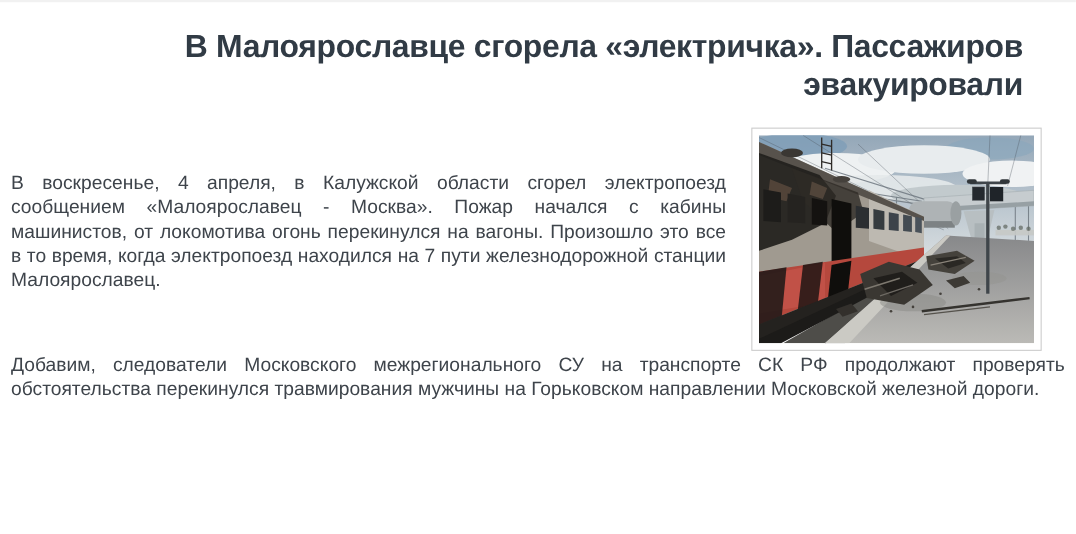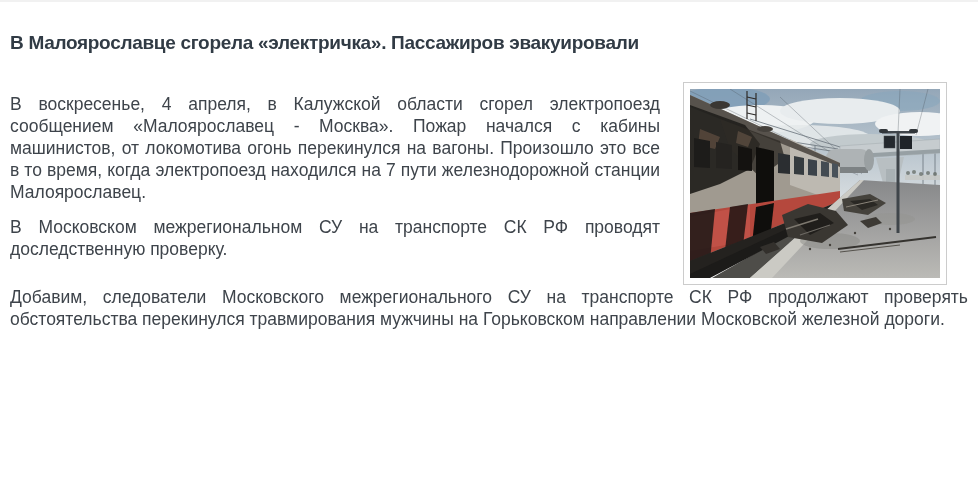--- a/index.html
+++ b/index.html
@@ -17,25 +17,26 @@
   .date {
     color: #9e9e9e;
     font-size: 17px;
     line-height: 21px;
     margin-bottom: 14px;
   }
 
   h1.headline {
     margin: 0 0 20px 0;
     max-width: 920px;
-    font-size: 19px;
+    font-size: 29px;
     line-height: 34px;
     font-weight: 700;
     color: #313b45;
     letter-spacing: -0.3px;
+    text-align: right;
   }
 
   .article-top { display: flex; align-items: center; }
 
   .text-col { width: 650px; flex: 0 0 650px; }
 
   .text-col p, .full-para {
     margin: 0 0 13px 0;
     font-size: 17.5px;
     line-height: 22px;
@@ -60,21 +61,20 @@
 <body>
 
 <div class="page">
 
 
   <h1 class="headline">В Малоярославце сгорела «электричка». Пассажиров эвакуировали</h1>
 
   <div class="article-top">
     <div class="text-col">
       <p>В воскресенье, 4 апреля, в Калужской области сгорел электропоезд сообщением «Малоярославец - Москва». Пожар начался с кабины машинистов, от локомотива огонь перекинулся на вагоны. Произошло это все в то время, когда электропоезд находился на 7 пути железнодорожной станции Малоярославец.</p>
-      <p>В Московском межрегиональном СУ на транспорте СК РФ проводят доследственную проверку.</p>
     </div>
 
     <figure class="photo-frame">
       <svg role="img" width="250" height="189" viewBox="0 0 250 189" preserveAspectRatio="none" aria-label="Сгоревший электропоезд на платформе станции Малоярославец">
         <defs>
           <linearGradient id="sky" x1="0" y1="0" x2="0" y2="1">
             <stop offset="0" stop-color="#94a7b8"></stop>
             <stop offset="1" stop-color="#d6dcdf"></stop>
           </linearGradient>
           <linearGradient id="plat" x1="0" y1="0" x2="0" y2="1">

